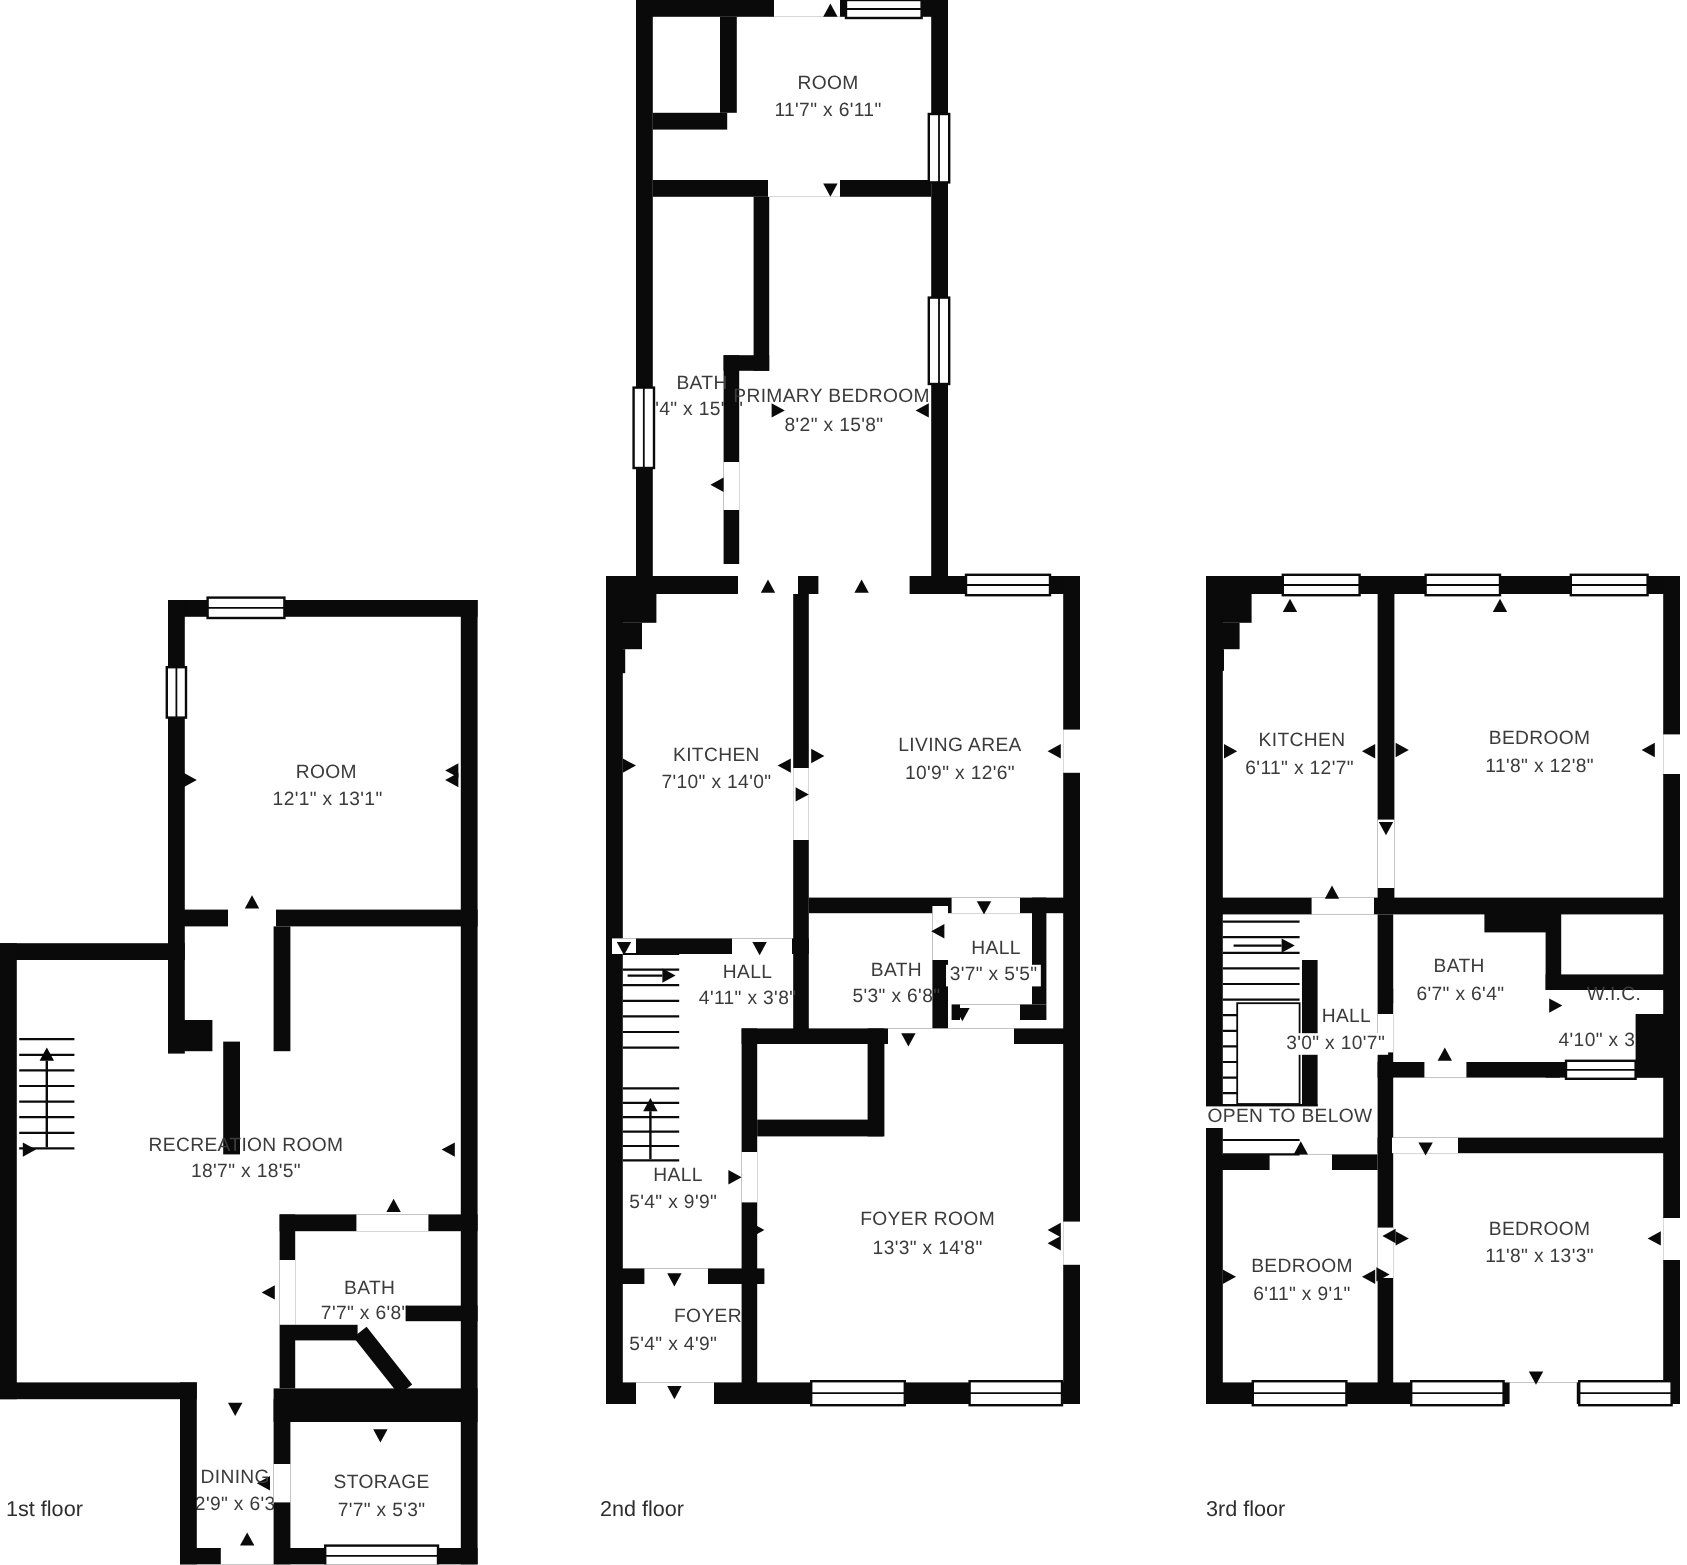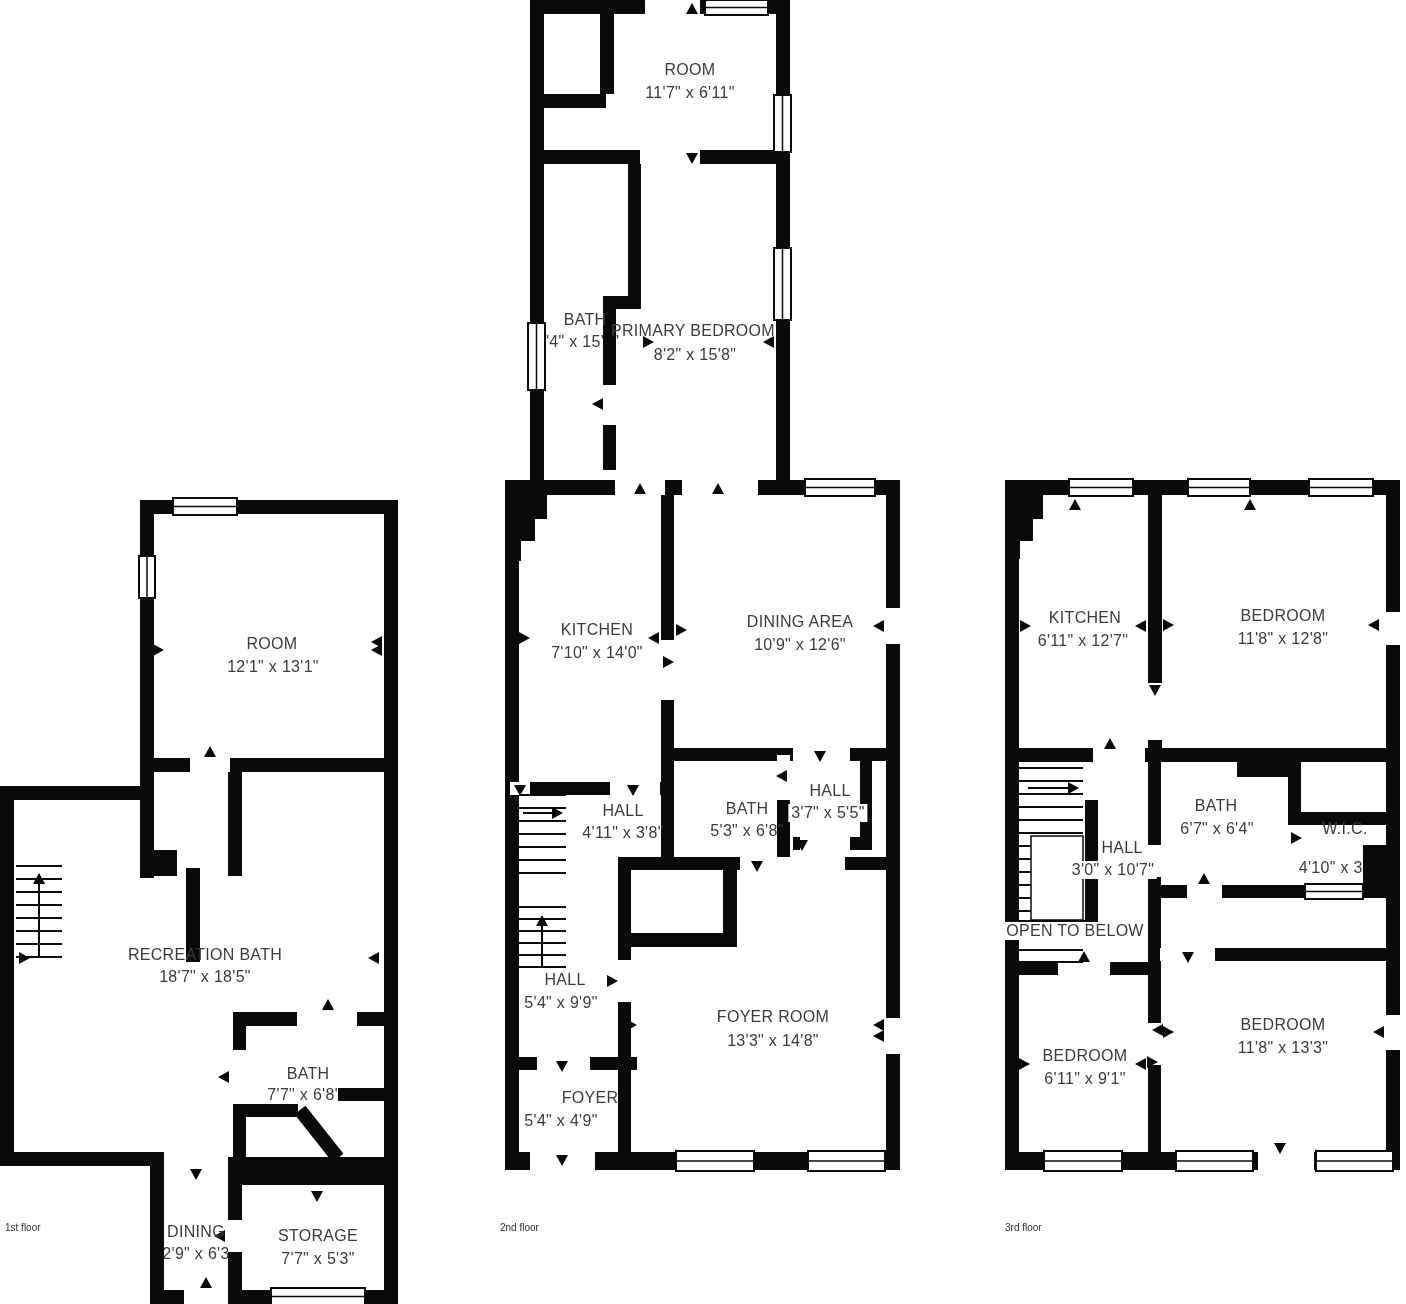--- a/index.html
+++ b/index.html
@@ -2,21 +2,21 @@
 <html><head>
 <meta charset="utf-8">
 <style>
   html,body{margin:0;padding:0;background:#ffffff;font-family:"Liberation Sans",sans-serif;}
   #canvas{position:relative;width:1406px;height:1304px;background:#ffffff;overflow:hidden;}
   #plan-svg{position:absolute;left:0;top:0;z-index:2;}
   .lbl{position:absolute;transform:translateX(-50%);white-space:nowrap;
        font-size:16px;letter-spacing:.3px;color:#3b3b3b;z-index:3;line-height:1.15;text-align:left;}
   .lbl.under{z-index:1;}
   .lbl.halo{background:#ffffff;padding:0 3px;}
-  .floor-lbl{position:absolute;font-size:10px;color:#2e2e2e;z-index:3;white-space:nowrap;}
+  .floor-lbl{position:absolute;font-size:18px;color:#2e2e2e;z-index:3;white-space:nowrap;margin-top:25px;}
   .wall{fill:#0a0a0a;}
   .gap{fill:#ffffff;}
   .win rect{fill:#ffffff;stroke:#0a0a0a;stroke-width:2;}
   .win line{stroke:#0a0a0a;stroke-width:1.5;}
   .tread{stroke:#0a0a0a;stroke-width:1.8;}
   .rail{fill:#ffffff;stroke:#0a0a0a;stroke-width:1.5;}
   .arr{stroke:#0a0a0a;stroke-width:2;fill:none;}
   .tri{fill:#0a0a0a;}
 </style>
 </head>
@@ -332,36 +332,36 @@
       <use href="#tri" transform="translate(1374,625) rotate(270)"></use>
       <use href="#tri" transform="translate(1024,1064) rotate(90)"></use>
       <use href="#tri" transform="translate(1141,1064) rotate(270)"></use>
       <use href="#tri" transform="translate(1168,1032) rotate(90)"></use>
       <use href="#tri" transform="translate(1379,1032) rotate(270)"></use>
     </g>
   </svg>
 
   <div class="lbl" style="left:272px;top:635px">ROOM</div>
   <div class="lbl" style="left:273px;top:658px">12'1" x 13'1"</div>
-  <div class="lbl" style="left:205px;top:946px">RECREATION BATH</div>
+  <div class="lbl" style="left:205px;top:946px">RECREATION ROOM</div>
   <div class="lbl" style="left:205px;top:968px">18'7" x 18'5"</div>
   <div class="lbl" style="left:308px;top:1065px">BATH</div>
   <div class="lbl" style="left:196px;top:1223px">DINING</div>
   <div class="lbl" style="left:318px;top:1227px">STORAGE</div>
   <div class="lbl" style="left:318px;top:1250px">7'7" x 5'3"</div>
   <div class="floor-lbl" style="left:5px;top:1222px">1st floor</div>
 
   <div class="lbl" style="left:690px;top:61px">ROOM</div>
   <div class="lbl" style="left:690px;top:84px">11'7" x 6'11"</div>
   <div class="lbl" style="left:585px;top:311px">BATH</div>
   <div class="lbl" style="left:693px;top:322px">PRIMARY BEDROOM</div>
   <div class="lbl" style="left:695px;top:346px">8'2" x 15'8"</div>
   <div class="lbl" style="left:597px;top:621px">KITCHEN</div>
   <div class="lbl" style="left:597px;top:644px">7'10" x 14'0"</div>
-  <div class="lbl" style="left:800px;top:613px">DINING AREA</div>
+  <div class="lbl" style="left:800px;top:613px">LIVING AREA</div>
   <div class="lbl" style="left:800px;top:636px">10'9" x 12'6"</div>
   <div class="lbl" style="left:623px;top:802px">HALL</div>
   <div class="lbl" style="left:623px;top:824px">4'11" x 3'8"</div>
   <div class="lbl" style="left:747px;top:800px">BATH</div>
   <div class="lbl" style="left:747px;top:822px">5'3" x 6'8"</div>
   <div class="lbl halo" style="left:830px;top:782px">HALL</div>
   <div class="lbl halo" style="left:828px;top:804px">3'7" x 5'5"</div>
   <div class="lbl" style="left:565px;top:971px">HALL</div>
   <div class="lbl" style="left:561px;top:994px">5'4" x 9'9"</div>
   <div class="lbl" style="left:590px;top:1089px">FOYER</div>

